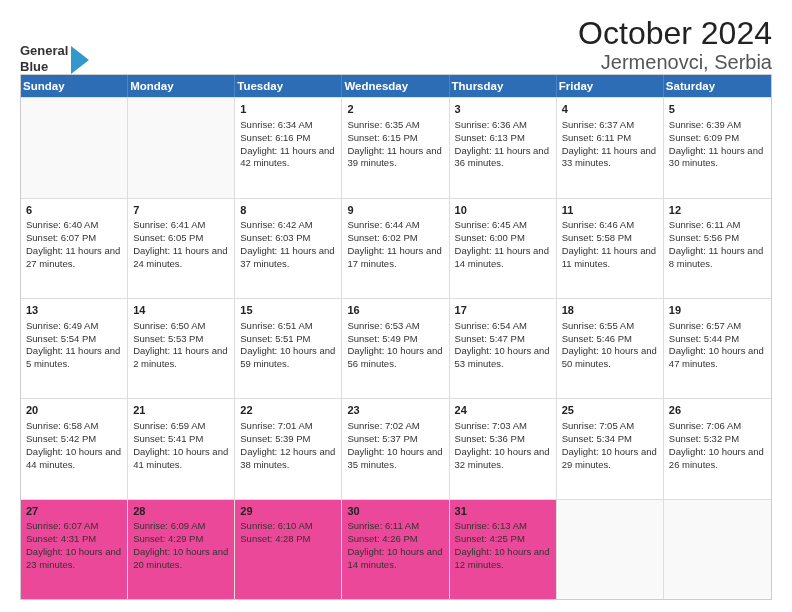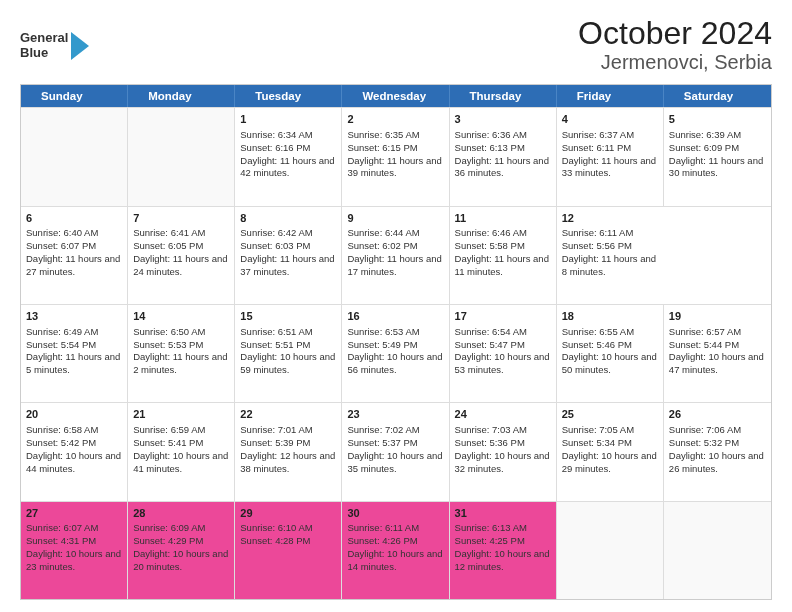--- a/index.html
+++ b/index.html
@@ -13,22 +13,21 @@
     .page {
       width: 792px;
       height: 612px;
       padding: 16px 20px 12px 20px;
       display: flex;
       flex-direction: column;
     }
     .header {
       display: flex;
       justify-content: space-between;
-      align-items: center;
-      margin-bottom: 10px;
+      align-items: flex-end;
     }
     .logo {
       display: flex;
       align-items: center;
       gap: 0;
     }
     .logo-text {
       display: flex;
       flex-direction: column;
       font-size: 13px;
@@ -67,21 +66,21 @@
     }
     .cal-header {
       display: grid;
       grid-template-columns: repeat(7, 1fr);
       background: #2d6db5;
     }
     .cal-header-cell {
       color: #fff;
       font-size: 11.5px;
       font-weight: bold;
-      padding: 5px 20px;
+      padding: 5px 2px;
       border-right: 1px solid #4a85c5;
     }
     .cal-header-cell:last-child { border-right: none; }
     .cal-body {
       flex: 1;
       display: flex;
       flex-direction: column;
     }
     .cal-row {
       display: grid;
@@ -189,20 +188,26 @@
             <div>Sunset: 6:03 PM</div>
             <div>Daylight: 11 hours and 37 minutes.</div>
           </div>
           <div class="cal-cell">
             <div class="day-num">9</div>
             <div>Sunrise: 6:44 AM</div>
             <div>Sunset: 6:02 PM</div>
             <div>Daylight: 11 hours and 17 minutes.</div>
           </div>
           <div class="cal-cell">
+            <div class="day-num">10</div>
+            <div>Sunrise: 6:45 AM</div>
+            <div>Sunset: 6:00 PM</div>
+            <div>Daylight: 11 hours and 14 minutes.</div>
+          </div>
+          <div class="cal-cell">
             <div class="day-num">11</div>
             <div>Sunrise: 6:46 AM</div>
             <div>Sunset: 5:58 PM</div>
             <div>Daylight: 11 hours and 11 minutes.</div>
           </div>
           <div class="cal-cell">
             <div class="day-num">12</div>
             <div>Sunrise: 6:11 AM</div>
             <div>Sunset: 5:56 PM</div>
             <div>Daylight: 11 hours and 8 minutes.</div>

